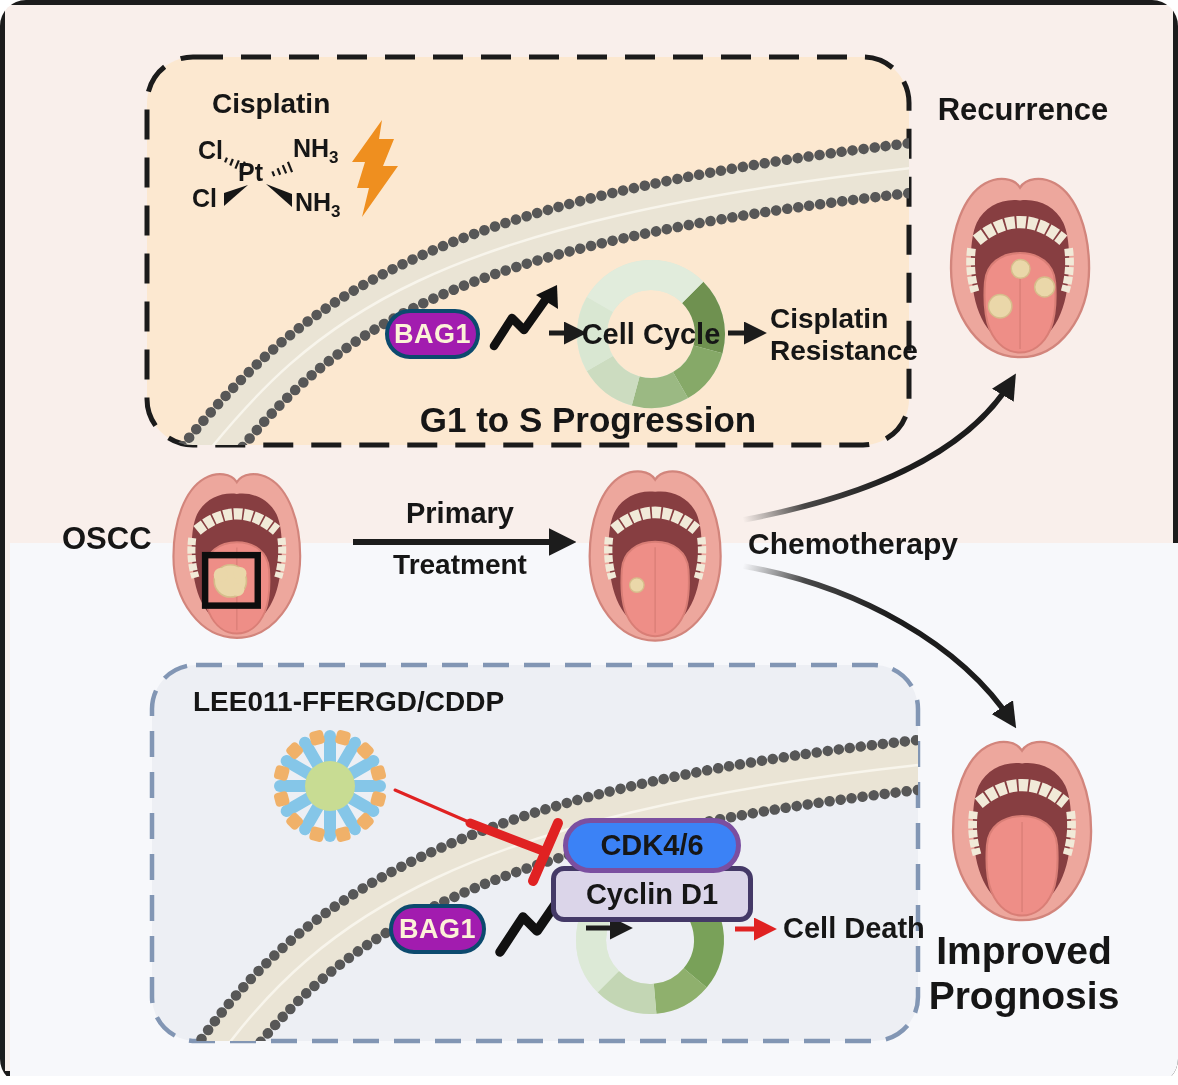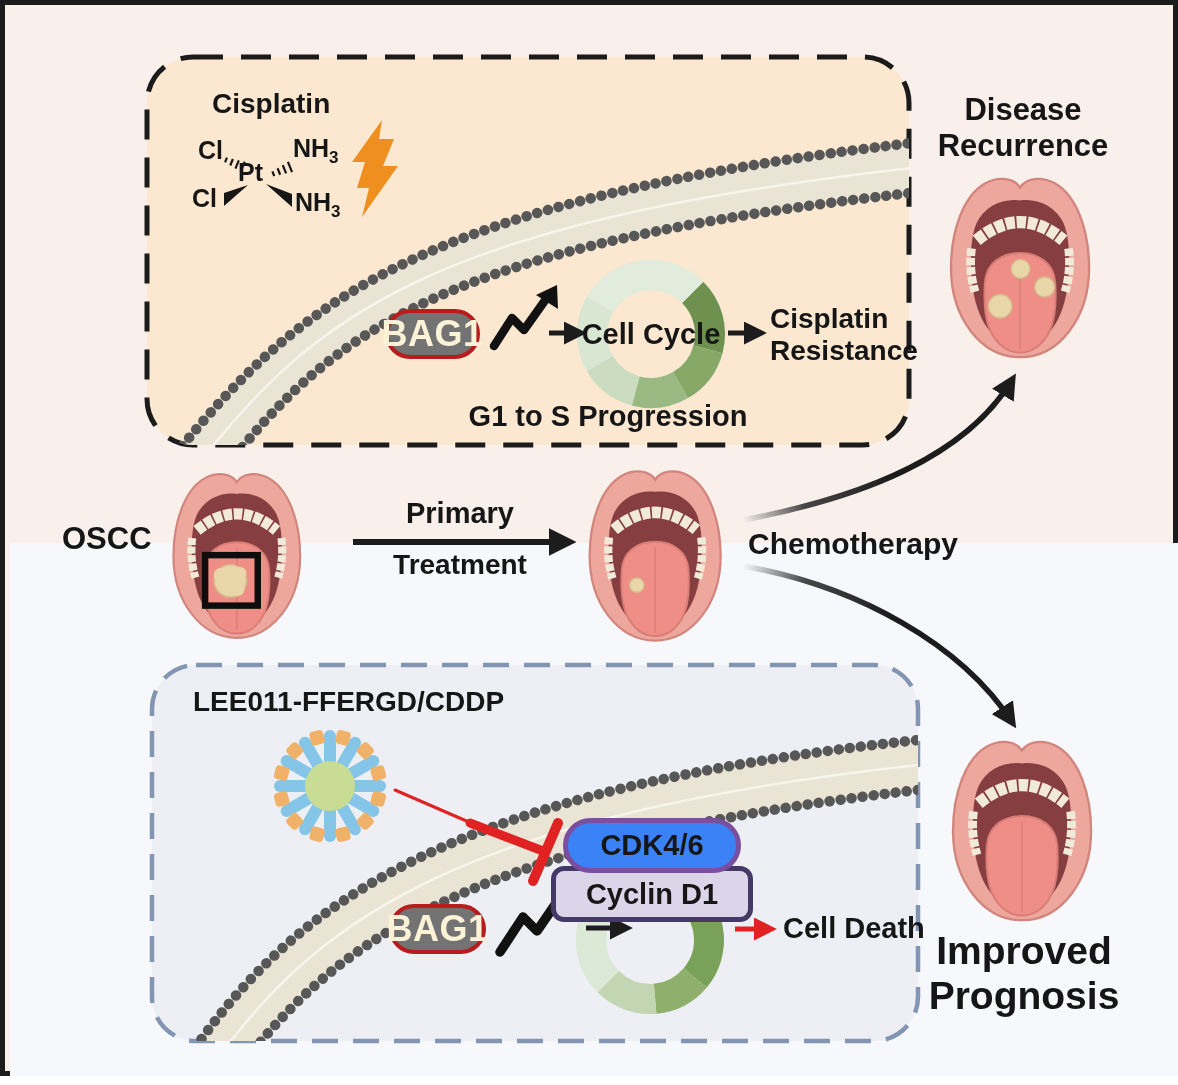--- a/index.html
+++ b/index.html
@@ -1,24 +1,24 @@
 <!DOCTYPE html>
 <html><head>
 <meta charset="utf-8">
 <style>
   html,body{margin:0;padding:0;background:#ffffff;}
   body{font-family:"Liberation Sans", sans-serif;}
-  #stage{position:relative;width:1178px;height:1085px;background:#ffffff;overflow:hidden;}
+  #stage{position:relative;width:1178px;height:1085px;background:#ffffff;overflow:hidden;border-radius:26px;}
   #frame{position:absolute;left:0;top:0;width:1168px;height:1066px;border:5px solid #1c1c1c;background:#f9efeb;}
   .bg-lower{position:absolute;left:5px;top:538px;width:1168px;height:533px;background:#f7f8fb;}
   svg.layer{position:absolute;left:0;top:0;pointer-events:none;}
   .lbl{position:absolute;font-weight:bold;color:#161616;line-height:1.16;}
   .center{text-align:center;}
   .badge{position:absolute;display:flex;align-items:center;justify-content:center;font-weight:bold;box-sizing:border-box;}
-  .bag1{background:#737373;border:4px solid #b91c1c;border-radius:28px;color:#fcf2d7;font-size:36px;letter-spacing:.5px;}
+  .bag1{background:#a21caf;border:4px solid #0c4a6e;border-radius:28px;color:#fcf2d7;font-size:27px;letter-spacing:.5px;}
   .cdk{background:#3b82f6;border:5px solid #7b4fa0;border-radius:28px;font-size:29px;color:#161616;z-index:6;}
   .cyclin{background:#dbd5e9;border:5px solid #443967;border-radius:13px;font-size:29px;color:#161616;z-index:5;}
   .chem{position:absolute;font-weight:bold;color:#161616;font-size:25px;}
   .chem sub{font-size:17px;}
 </style>
 </head>
 <body>
 
 <div id="stage">
   <div id="frame">
@@ -211,24 +211,23 @@
 
   <div class="badge bag1" style="left:385px;top:309px;width:95px;height:50px;">BAG1</div>
 
   <div class="lbl center" style="left:546px;top:318px;width:210px;font-size:29px;">Cell Cycle</div>
 
   <div class="lbl" style="left:770px;top:303px;font-size:28px;">
     <div>Cisplatin</div>
     <div>Resistance</div>
   </div>
 
-  <div class="lbl center" style="left:438px;top:400px;width:340px;font-size:29px;">G1 to S Progression</div>
+  <div class="lbl center" style="left:418px;top:400px;width:340px;font-size:35px;">G1 to S Progression</div>
 
   <div class="lbl center" style="left:928px;top:92px;width:190px;font-size:31px;">
-    <div>Disease</div>
     <div>Recurrence</div>
   </div>
   <div class="lbl center" style="left:928px;top:928px;width:192px;font-size:39px;">
     <div>Improved</div>
     <div>Prognosis</div>
   </div>
 
   <div class="lbl" style="left:62px;top:521px;font-size:31px;">OSCC</div>
   <div class="lbl center" style="left:355px;top:497px;width:210px;font-size:29px;">Primary</div>
   <div class="lbl center" style="left:355px;top:549px;width:210px;font-size:28px;">Treatment</div>

